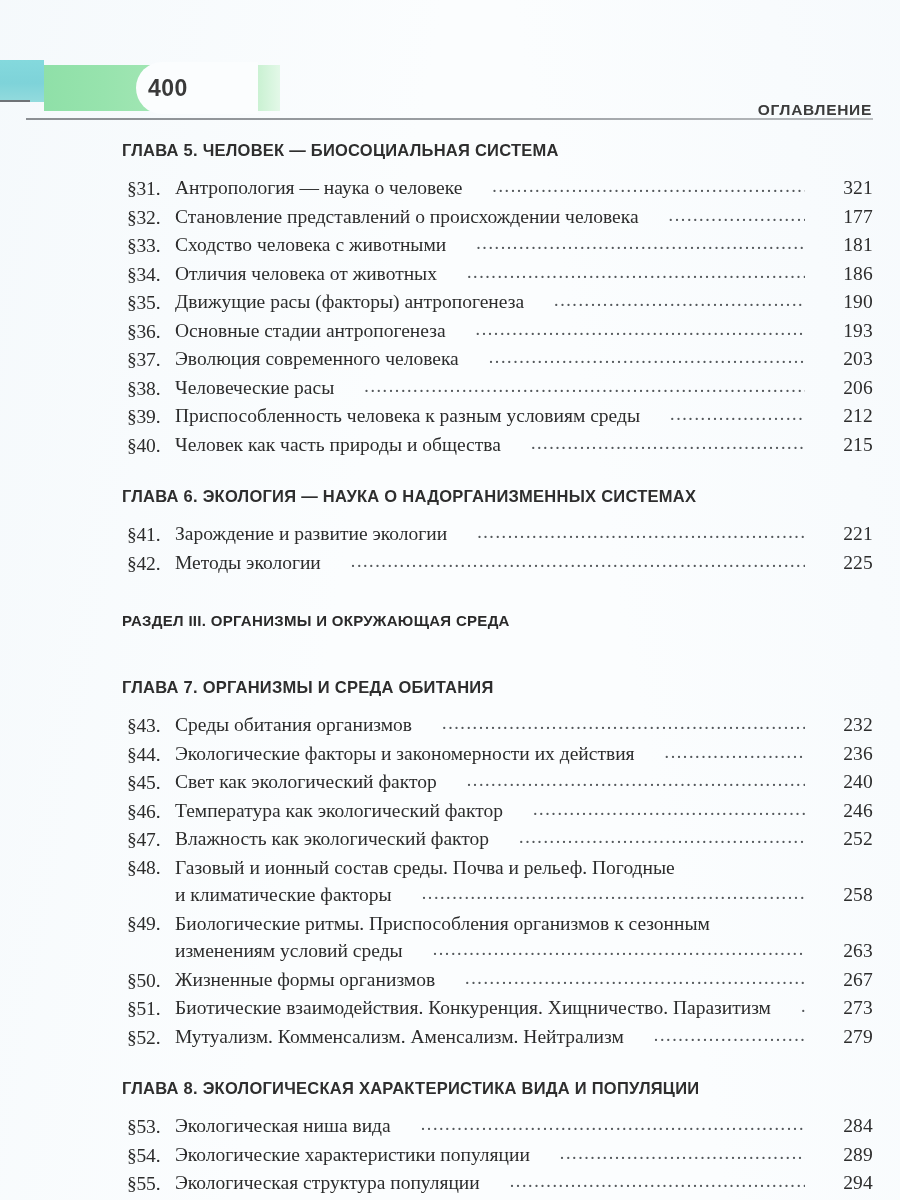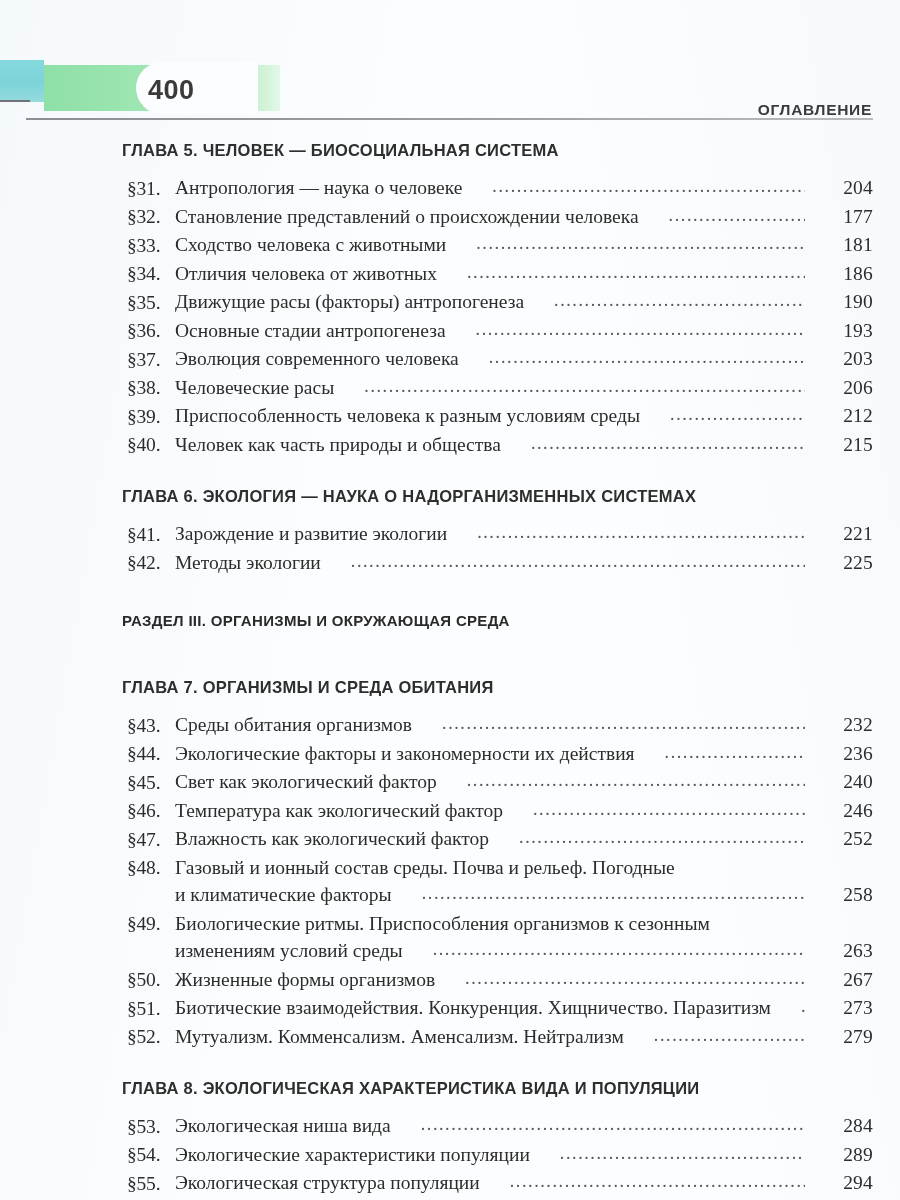--- a/index.html
+++ b/index.html
@@ -64,21 +64,21 @@
     height: 52px;
     background: #fbfdfe;
     border-radius: 52px 0 0 52px;
   }
   .page-number {
     position: absolute;
     left: 148px;
     top: 75px;
     font-family: "Liberation Sans", sans-serif;
     font-weight: bold;
-    font-size: 27px;
+    font-size: 23px;
     letter-spacing: 0.5px;
     color: #3a3a3a;
   }
   .running-head {
     position: absolute;
     right: 28px;
     top: 101px;
     font-family: Liberation Sans, sans-serif;
     font-weight: bold;
     font-size: 15.5px;
@@ -140,21 +140,21 @@
   .entry {
     position: relative;
     margin-left: 127px;
     margin-right: 27px;
     font-size: 19.5px;
     line-height: 27.5px;
     color: #2c2c2c;
   }
   .entry-row {
     display: flex;
-    align-items: center;
+    align-items: flex-end;
   }
   .entry-num {
     flex: 0 0 auto;
     width: 48px;
     letter-spacing: -0.2px;
     white-space: nowrap;
   }
   .entry-body {
     flex: 1 1 auto;
     display: flex;
@@ -208,21 +208,21 @@
 
   <div class="content" id="toc-content">
       <div class="chapter-title">ГЛАВА 5. ЧЕЛОВЕК — БИОСОЦИАЛЬНАЯ СИСТЕМА</div>
       <div class="spacer-xs"></div>
       <div class="entry">
         <div class="entry-row">
           <span class="entry-num">§31.</span>
           <span class="entry-body">
             <span class="entry-text">Антропология — наука о человеке</span>
             <span class="leader">........................................................................................................</span>
-            <span class="entry-page">204</span>
+            <span class="entry-page">321</span>
           </span>
         </div>
       </div>
       <div class="entry">
         <div class="entry-row">
           <span class="entry-num">§32.</span>
           <span class="entry-body">
             <span class="entry-text">Становление представлений о происхождении человека</span>
             <span class="leader">........................................................................................................</span>
             <span class="entry-page">177</span>

